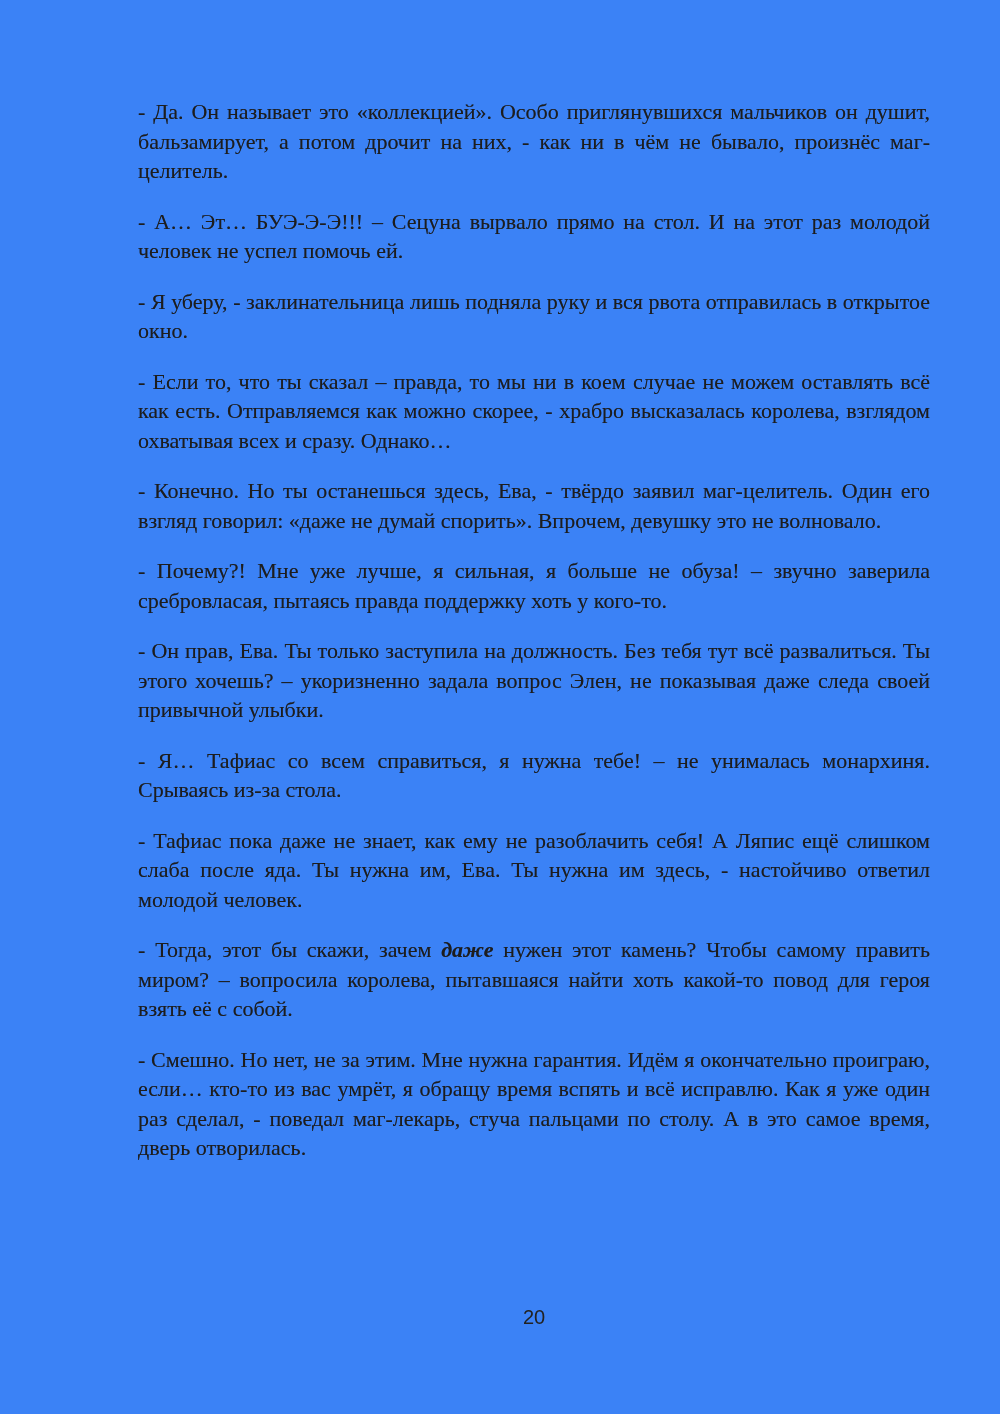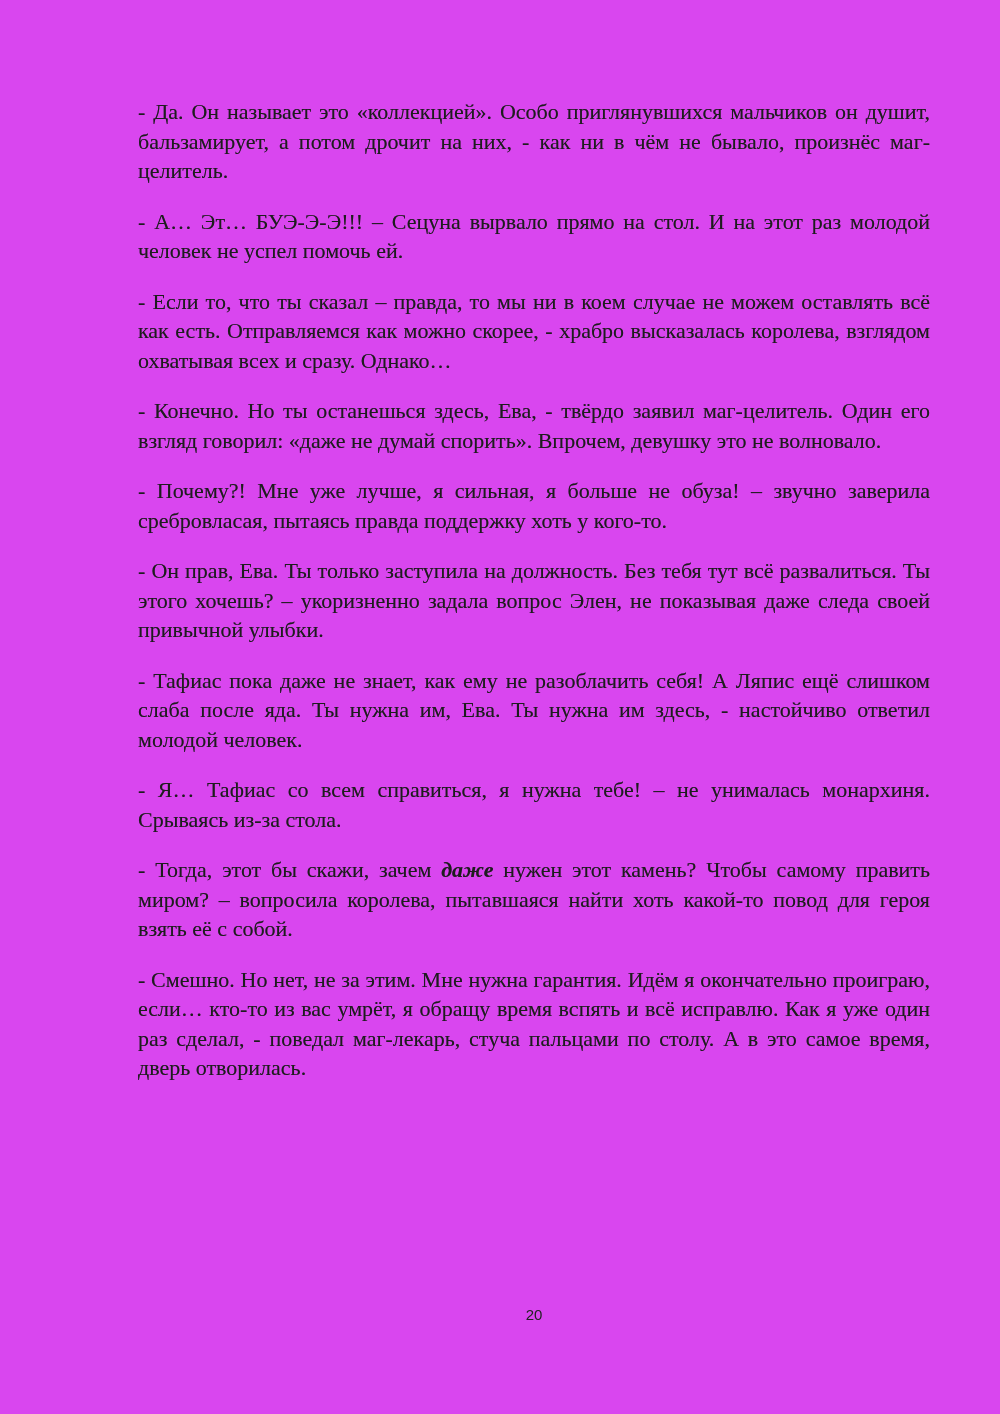--- a/index.html
+++ b/index.html
@@ -10,21 +10,21 @@
     width: 1000px;
     height: 1414px;
     background: #ffffff;
     overflow: hidden;
     position: relative;
     font-family: "Liberation Serif", "DejaVu Serif", serif;
   }
   .page {
     position: absolute;
     inset: 0;
-    background: #d946ef;
+    background: #3b82f6;
   }
   .page-body {
     position: absolute;
     left: 138px;
     top: 97px;
     width: 792px;
     color: #1d1d1d;
   }
   .para {
     margin: 0 0 21px 0;
@@ -39,34 +39,35 @@
     font-weight: bold;
     font-style: italic;
   }
   .page-number {
     position: absolute;
     top: 1306px;
     left: 138px;
     width: 792px;
     text-align: center;
     font-family: "Liberation Sans", "DejaVu Sans", sans-serif;
-    font-size: 15px;
+    font-size: 20px;
     color: #222222;
   }
 </style>
 </head>
 <body>
 
 <div class="page">
   <div class="page-body">
       <p class="para"><span class="seg">- Да. Он называет это «коллекцией». Особо приглянувшихся мальчиков он душит, бальзамирует, а потом дрочит на них, - как ни в чём не бывало, произнёс маг-целитель.</span></p>
       <p class="para"><span class="seg">- А… Эт… БУЭ-Э-Э!!! – Сецуна вырвало прямо на стол. И на этот раз молодой человек не успел помочь ей.</span></p>
+      <p class="para"><span class="seg">- Я уберу, - заклинательница лишь подняла руку и вся рвота отправилась в открытое окно.</span></p>
       <p class="para"><span class="seg">- Если то, что ты сказал – правда, то мы ни в коем случае не можем оставлять всё как есть. Отправляемся как можно скорее, - храбро высказалась королева, взглядом охватывая всех и сразу. Однако…</span></p>
       <p class="para"><span class="seg">- Конечно. Но ты останешься здесь, Ева, - твёрдо заявил маг-целитель. Один его взгляд говорил: «даже не думай спорить». Впрочем, девушку это не волновало.</span></p>
       <p class="para"><span class="seg">- Почему?! Мне уже лучше, я сильная, я больше не обуза! – звучно заверила сребровласая, пытаясь правда поддержку хоть у кого-то.</span></p>
       <p class="para"><span class="seg">- Он прав, Ева. Ты только заступила на должность. Без тебя тут всё развалиться. Ты этого хочешь? – укоризненно задала вопрос Элен, не показывая даже следа своей привычной улыбки.</span></p>
+      <p class="para"><span class="seg">- Я… Тафиас со всем справиться, я нужна тебе! – не унималась монархиня. Срываясь из-за стола.</span></p>
       <p class="para"><span class="seg">- Тафиас пока даже не знает, как ему не разоблачить себя! А Ляпис ещё слишком слаба после яда. Ты нужна им, Ева. Ты нужна им здесь, - настойчиво ответил молодой человек.</span></p>
-      <p class="para"><span class="seg">- Я… Тафиас со всем справиться, я нужна тебе! – не унималась монархиня. Срываясь из-за стола.</span></p>
       <p class="para"><span class="seg">- Тогда, этот бы скажи, зачем </span><span class="seg emph">даже</span><span class="seg"> нужен этот камень? Чтобы самому править миром? – вопросила королева, пытавшаяся найти хоть какой-то повод для героя взять её с собой.</span></p>
       <p class="para"><span class="seg">- Смешно. Но нет, не за этим. Мне нужна гарантия. Идём я окончательно проиграю, если… кто-то из вас умрёт, я обращу время вспять и всё исправлю. Как я уже один раз сделал, - поведал маг-лекарь, стуча пальцами по столу. А в это самое время, дверь отворилась.</span></p>
     </div>
   <div class="page-number">20</div>
 </div>
 
 </body></html>

